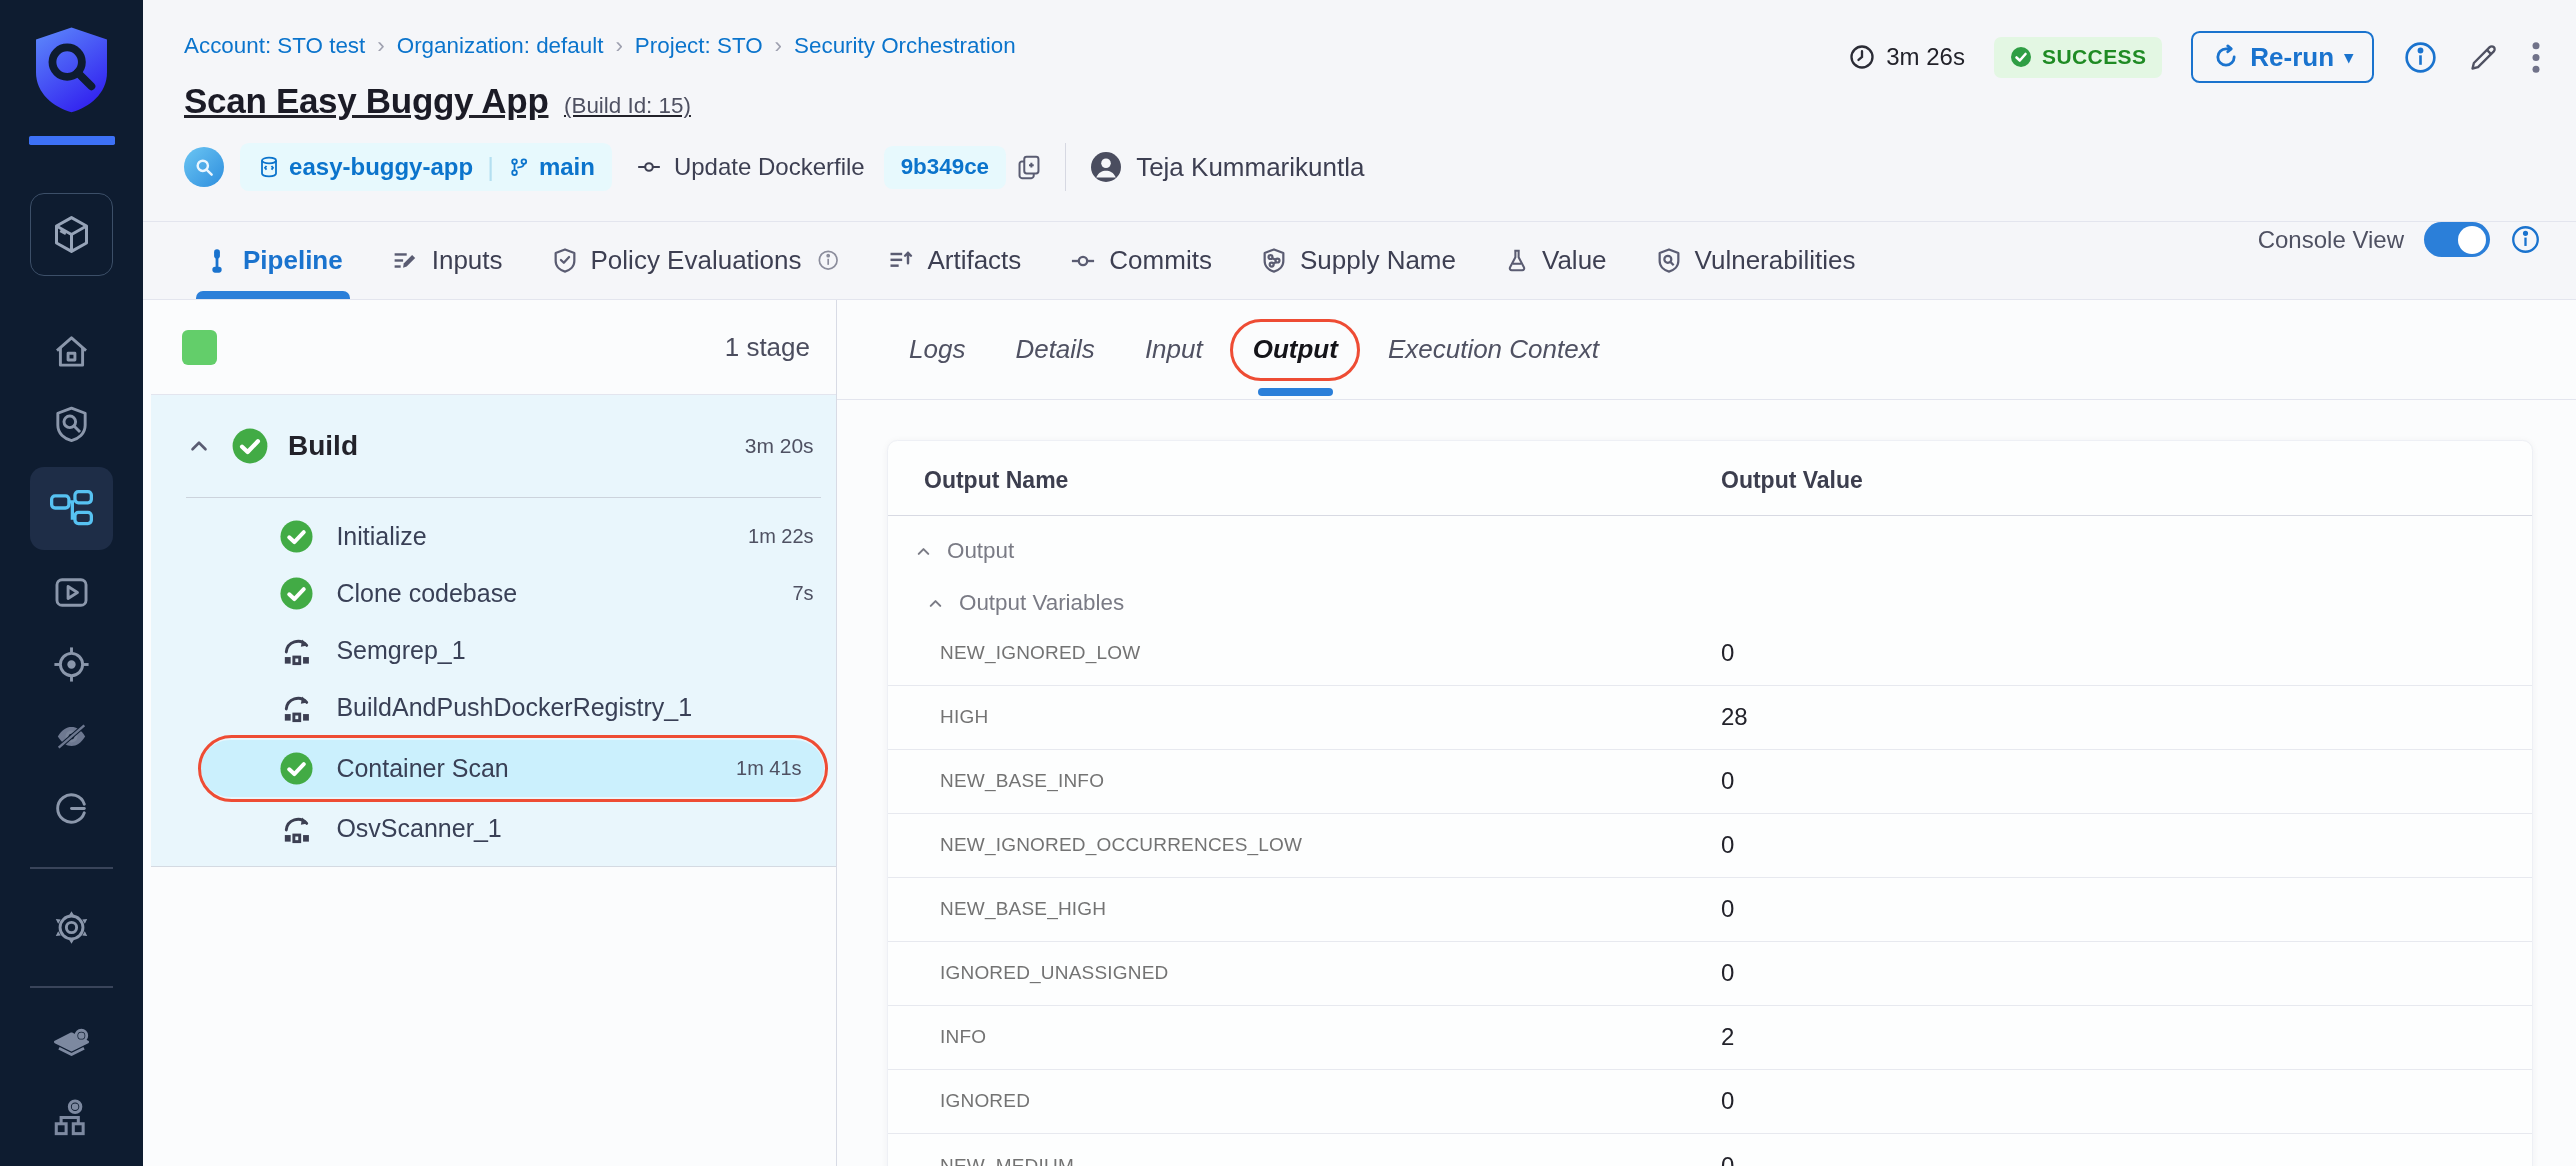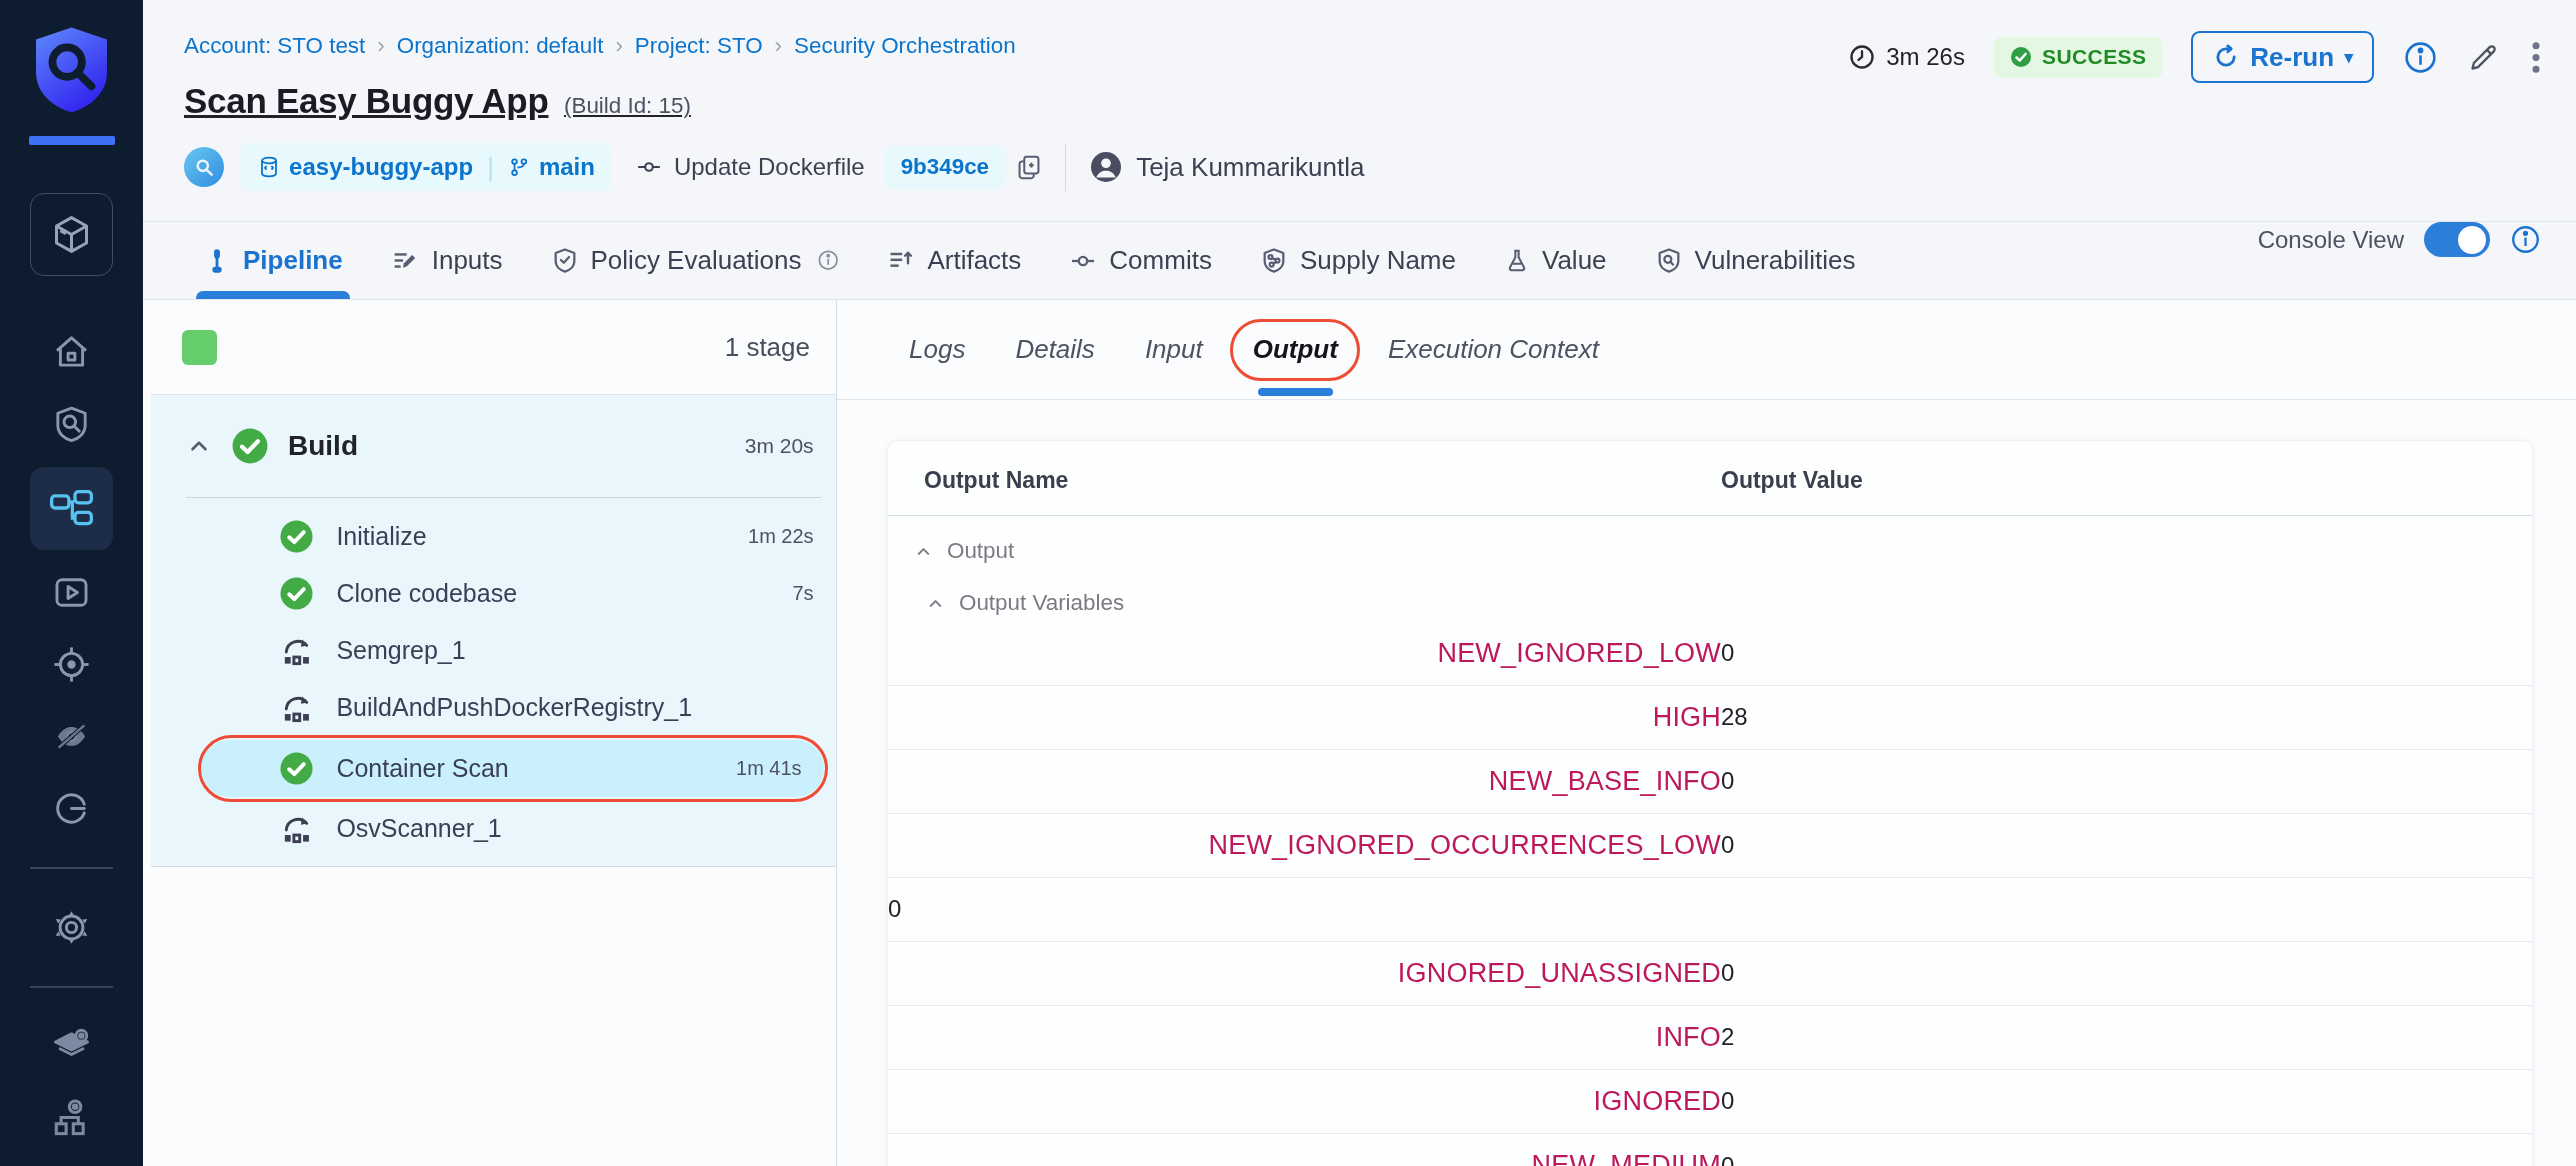--- a/index.html
+++ b/index.html
@@ -93,21 +93,21 @@
   .table-card { margin:40px 43px 0 50px; background:#fdfefe; border:0.9px solid #eef0f5; border-radius:10.4px; box-shadow:0 1.7px 7px rgba(40,41,61,0.05); flex:1; }
   .trow { display:grid; grid-template-columns:833px 1fr; align-items:center; }
   .thead { padding:26px 0 21px 0; border-bottom:0.9px solid #d8dae3; }
   .thead .th { font-size:23px; font-weight:700; color:#3c3e4e; }
   .thead .th:first-child { padding-left:36px; }
   .group-row { display:flex; align-items:center; gap:14px; color:#7a7b85; font-size:22.4px; cursor:pointer; }
   .group-row.lvl1 { padding:22.4px 0 7px 26px; }
   .group-row.lvl2 { padding:19px 0 5.2px 38px; }
   .var-row { min-height:64px; border-bottom:0.9px solid #e7e9ef; }
   .var-row:last-child { border-bottom:none; }
-  .var-name { padding-left:52px; font-size:27px; color:#be185d; letter-spacing:0.2px;text-align:right; }
+  .var-name { padding-left:52px; font-size:19px; color:#737373; letter-spacing:0.2px; }
   .var-value { font-size:24px; color:#22222a; }
 </style>
 </head>
 <body>
 
 <div class="app">
 
   <aside class="sidebar">
     <div class="logo-wrap">
       <svg width="85" height="90" viewBox="0 0 49 52">
@@ -542,20 +542,21 @@
           </div>
           <div class="trow var-row">
             <span class="var-name">NEW_BASE_INFO</span>
               <span class="var-value">0</span>
           </div>
           <div class="trow var-row">
             <span class="var-name">NEW_IGNORED_OCCURRENCES_LOW</span>
               <span class="var-value">0</span>
           </div>
           <div class="trow var-row">
+            <span class="var-name">NEW_BASE_HIGH</span>
               <span class="var-value">0</span>
           </div>
           <div class="trow var-row">
             <span class="var-name">IGNORED_UNASSIGNED</span>
               <span class="var-value">0</span>
           </div>
           <div class="trow var-row">
             <span class="var-name">INFO</span>
               <span class="var-value">2</span>
           </div>

